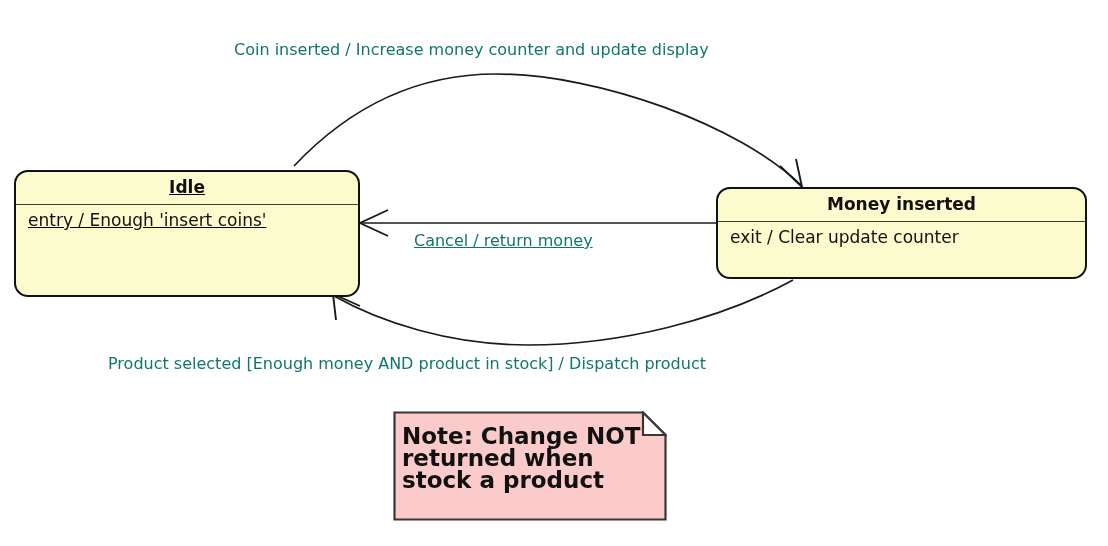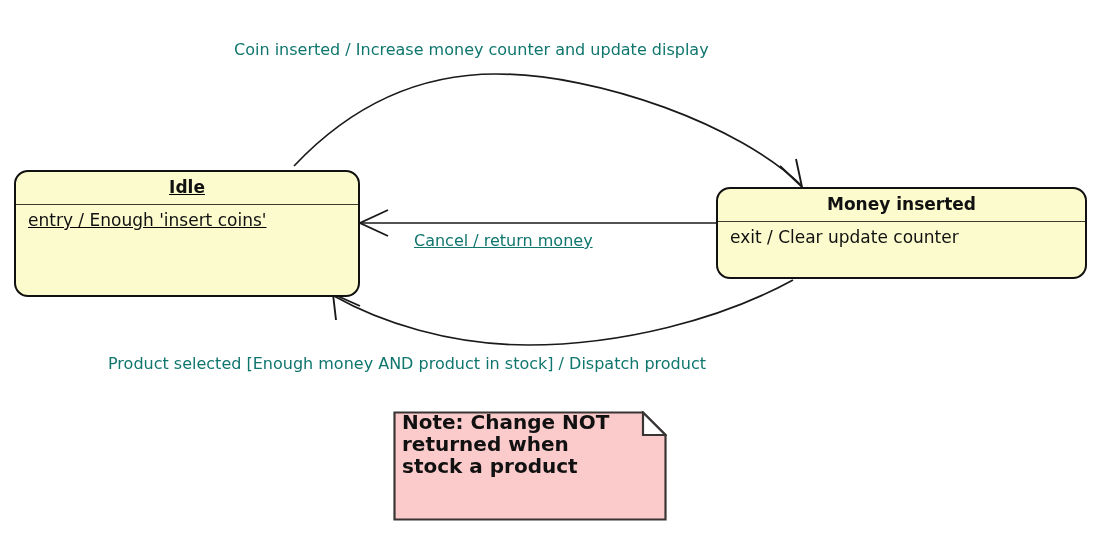--- a/index.html
+++ b/index.html
@@ -154,23 +154,23 @@
   }
   #note-change .note-fold {
     fill: #ffffff;
     stroke: #3a3535;
     stroke-width: 2.2;
     stroke-linejoin: miter;
   }
   .note-text {
     position: absolute;
     left: 9px;
-    top: 0;
+    top: 14px;
     width: 250px;
-    font-size: 20px;
+    font-size: 23px;
     font-weight: bold;
     line-height: 22px;
     color: #111111;
   }
   .note-line {
     display: block;
     white-space: nowrap;
   }
 </style>
 </head>

